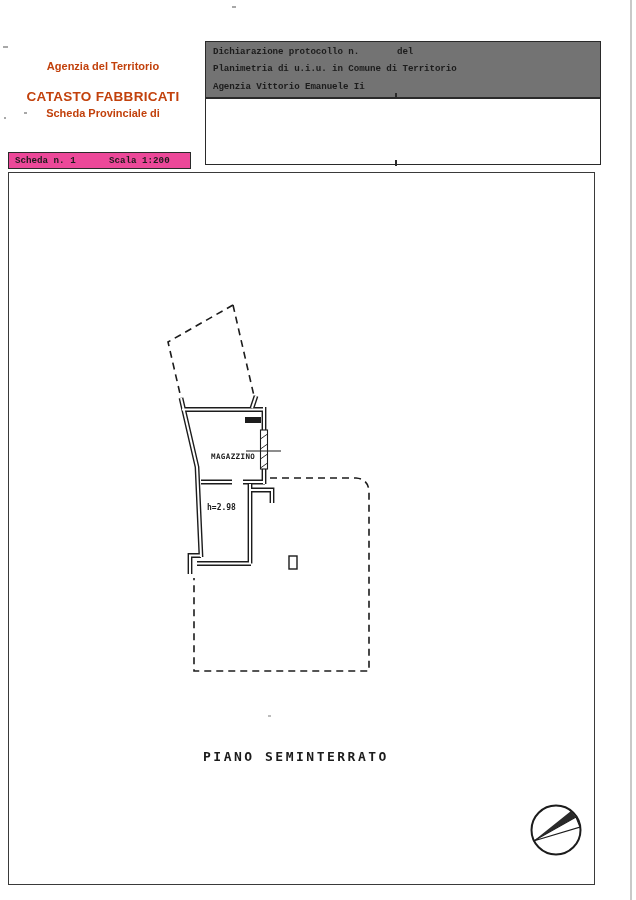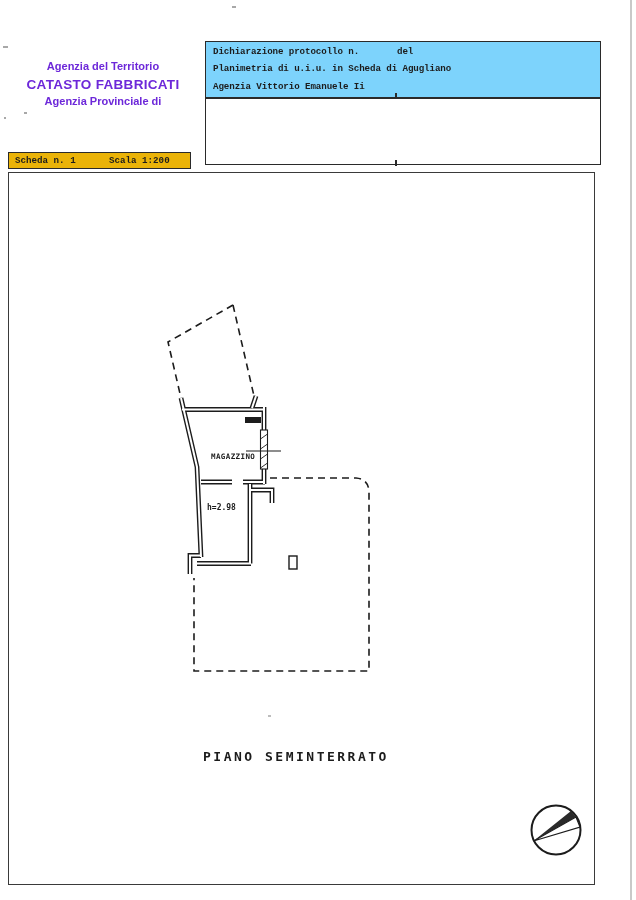--- a/index.html
+++ b/index.html
@@ -3,67 +3,67 @@
 <meta charset="utf-8">
 <style>
   html,body{margin:0;padding:0;background:#e8e8e8;}
   .page{
     position:relative;width:636px;height:900px;background:#ffffff;
     font-family:"Liberation Mono","DejaVu Sans Mono",monospace;
     color:#1c1c1c;overflow:hidden;
   }
   
   .agency{position:absolute;left:10px;top:60px;width:186px;text-align:center;
-    font-family:"Liberation Sans","DejaVu Sans",sans-serif;font-weight:bold;color:#6d28d9;}
+    font-family:"Liberation Sans","DejaVu Sans",sans-serif;font-weight:bold;color:#c2410c;}
   .agency .l1{font-size:11px;line-height:13px;}
-  .agency .l2{font-size:13.5px;line-height:15px;margin-top:4px;letter-spacing:.3px;}
+  .agency .l2{font-size:13.5px;line-height:15px;margin-top:16px;letter-spacing:.3px;}
   .agency .l3{font-size:11px;line-height:13px;margin-top:3px;}
   .agency .l4{font-size:12.5px;line-height:14px;margin-top:2px;}
   
-  .decl-box{position:absolute;left:205px;top:41px;width:394px;height:55px;border:1px solid #2a2a2a;background:#7dd3fc;}
+  .decl-box{position:absolute;left:205px;top:41px;width:394px;height:55px;border:1px solid #2a2a2a;background:#737373;}
   .decl-box2{position:absolute;left:205px;top:98px;width:394px;height:65px;border:1px solid #2a2a2a;background:#fff;}
   .decl-row{position:absolute;left:7px;font-size:9.2px;font-weight:700;letter-spacing:-.1px;white-space:nowrap;}
   .r1{top:4px;} .r2{top:21px;} .r3{top:39px;}
   .del-span{position:absolute;left:184px;top:0;}
   .civ-span{position:absolute;left:310px;top:5px;margin-top:22px;}
   .proto-num{position:absolute;left:150px;top:0;min-width:40px;}
   .tick{position:absolute;width:1.5px;height:6px;background:#2a2a2a;}
   
-  .scheda-box{position:absolute;left:8px;top:152px;width:181px;height:15px;border:1px solid #2a2a2a;background:#eab308;}
+  .scheda-box{position:absolute;left:8px;top:152px;width:181px;height:15px;border:1px solid #2a2a2a;background:#ec4899;}
   .scheda-box span{position:absolute;top:2px;font-size:9.2px;font-weight:700;white-space:nowrap;}
   .scheda-label{left:6px;} .scala-label{left:100px;text-align:right;}
   
   .frame{position:absolute;left:8px;top:172px;width:585px;height:711px;border:1px solid #3a3a3a;background:#fff;}
   .plan-svg{position:absolute;left:0;top:0;}
   .plan-label{font-family:"DejaVu Sans Mono",monospace;font-weight:700;font-size:7.5px;letter-spacing:.4px;fill:#1c1c1c;}
   .plan-label2{font-family:"DejaVu Sans Mono",monospace;font-weight:700;font-size:8px;fill:#1c1c1c;}
   .floor-title{font-family:"DejaVu Sans Mono",monospace;font-weight:700;font-size:13px;letter-spacing:2.5px;fill:#1c1c1c;}
   
   .scanline{position:absolute;left:630px;top:0;width:1.5px;height:900px;background:#c9c9c9;}
   .speck{position:absolute;background:#a8a8a8;}
 </style>
 </head>
 <body>
 
 <div class="page">
 
   <div class="agency">
     <div class="l1">Agenzia del Territorio</div>
     <div class="l2">CATASTO FABBRICATI</div>
-    <div class="l3">Agenzia Provinciale di</div>
+    <div class="l3">Scheda Provinciale di</div>
   </div>
 
   <div class="decl-box">
     <div class="decl-row r1">
       <span>Dichiarazione protocollo n.</span>
       <span class="proto-num"></span>
       <span class="del-span">del</span>
     </div>
     <div class="decl-row r2">
-      <span>Planimetria di u.i.u. in Scheda di Agugliano</span>
+      <span>Planimetria di u.i.u. in Comune di Territorio</span>
     </div>
     <div class="decl-row r3">
       <span>Agenzia Vittorio Emanuele Ii</span>
       <span class="civ-span">civ. 19</span>
     </div>
   </div>
   <div class="decl-box2"></div>
   <div class="tick" style="left:395px;top:93px;"></div>
   <div class="tick" style="left:395px;top:160px;"></div>
 

